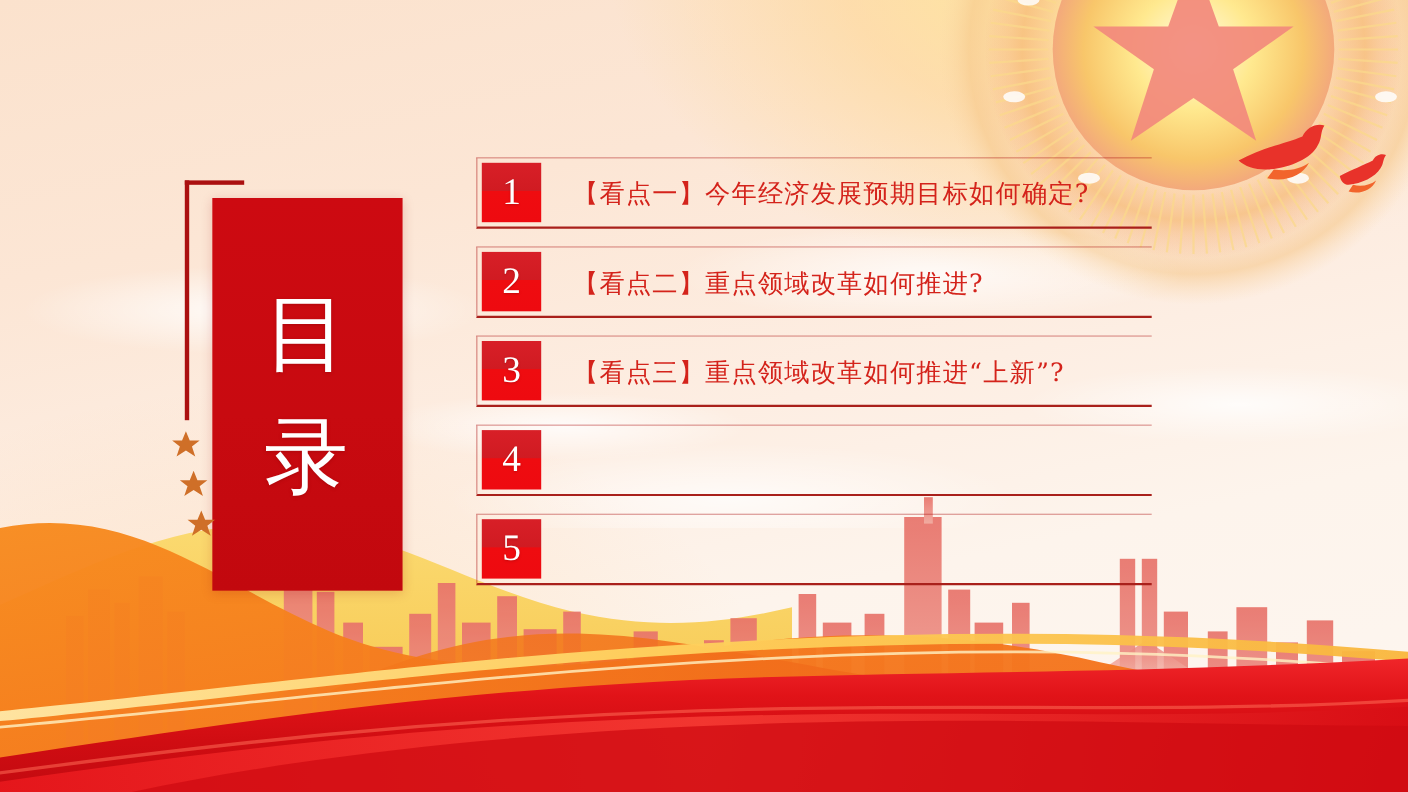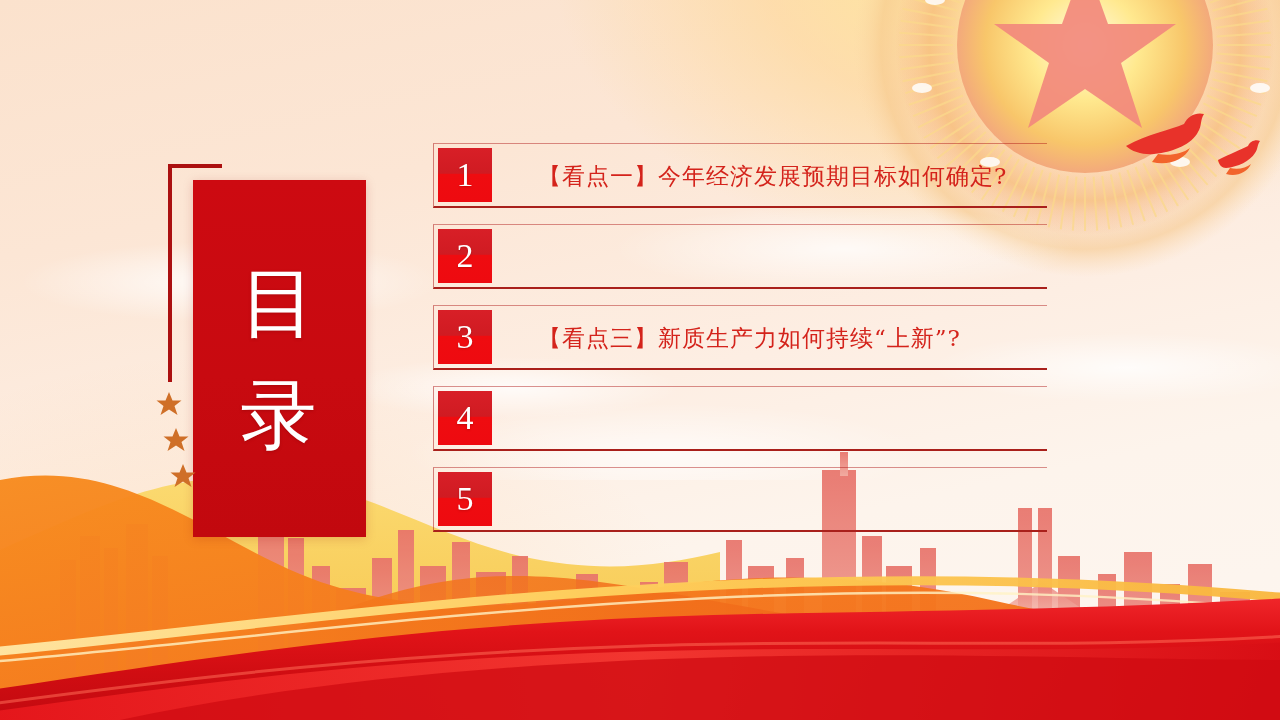--- a/index.html
+++ b/index.html
@@ -49,21 +49,21 @@
        box-sizing:border-box;}
   .row:last-child{margin-bottom:0;}
   .badge{
     position:absolute;left:4px;top:4px;width:54px;height:54px;
     background:linear-gradient(180deg,#d81f27 0%,#d01b22 47%,#ef0c10 48%,#ee0a10 100%);
     color:#fff;font-size:34px;line-height:54px;text-align:center;
     font-family:"Liberation Serif","DejaVu Serif",serif;font-weight:400;
     text-shadow:0 1px 2px rgba(120,0,0,.35);
   }
   .row-text{
-    position:absolute;left:104px;top:0;right:4px;height:65px;
+    position:absolute;left:87px;top:0;right:4px;height:65px;
     display:flex;align-items:center;
     color:#d4231b;font-size:23px;letter-spacing:1px;
     font-family:"DejaVu Serif","Liberation Serif",serif;
     white-space:nowrap;
   }
   
   .hill{position:absolute;bottom:0;left:0;width:1280px;height:360px;}
   
   .burst{position:absolute;right:-40px;top:-190px;width:470px;height:470px;}
 </style>
@@ -325,25 +325,26 @@
 
   <div class="list">
 
     <div class="row">
       <div class="badge">1</div>
       <div class="row-text">【看点一】今年经济发展预期目标如何确定?</div>
     </div>
 
     <div class="row">
       <div class="badge">2</div>
+      <div class="row-text">【看点二】重点领域改革如何推进?</div>
     </div>
 
     <div class="row">
       <div class="badge">3</div>
-      <div class="row-text">【看点三】新质生产力如何持续“上新”?</div>
+      <div class="row-text">【看点三】重点领域改革如何推进“上新”?</div>
     </div>
 
     <div class="row">
       <div class="badge">4</div>
     </div>
 
     <div class="row">
       <div class="badge">5</div>
     </div>
 

